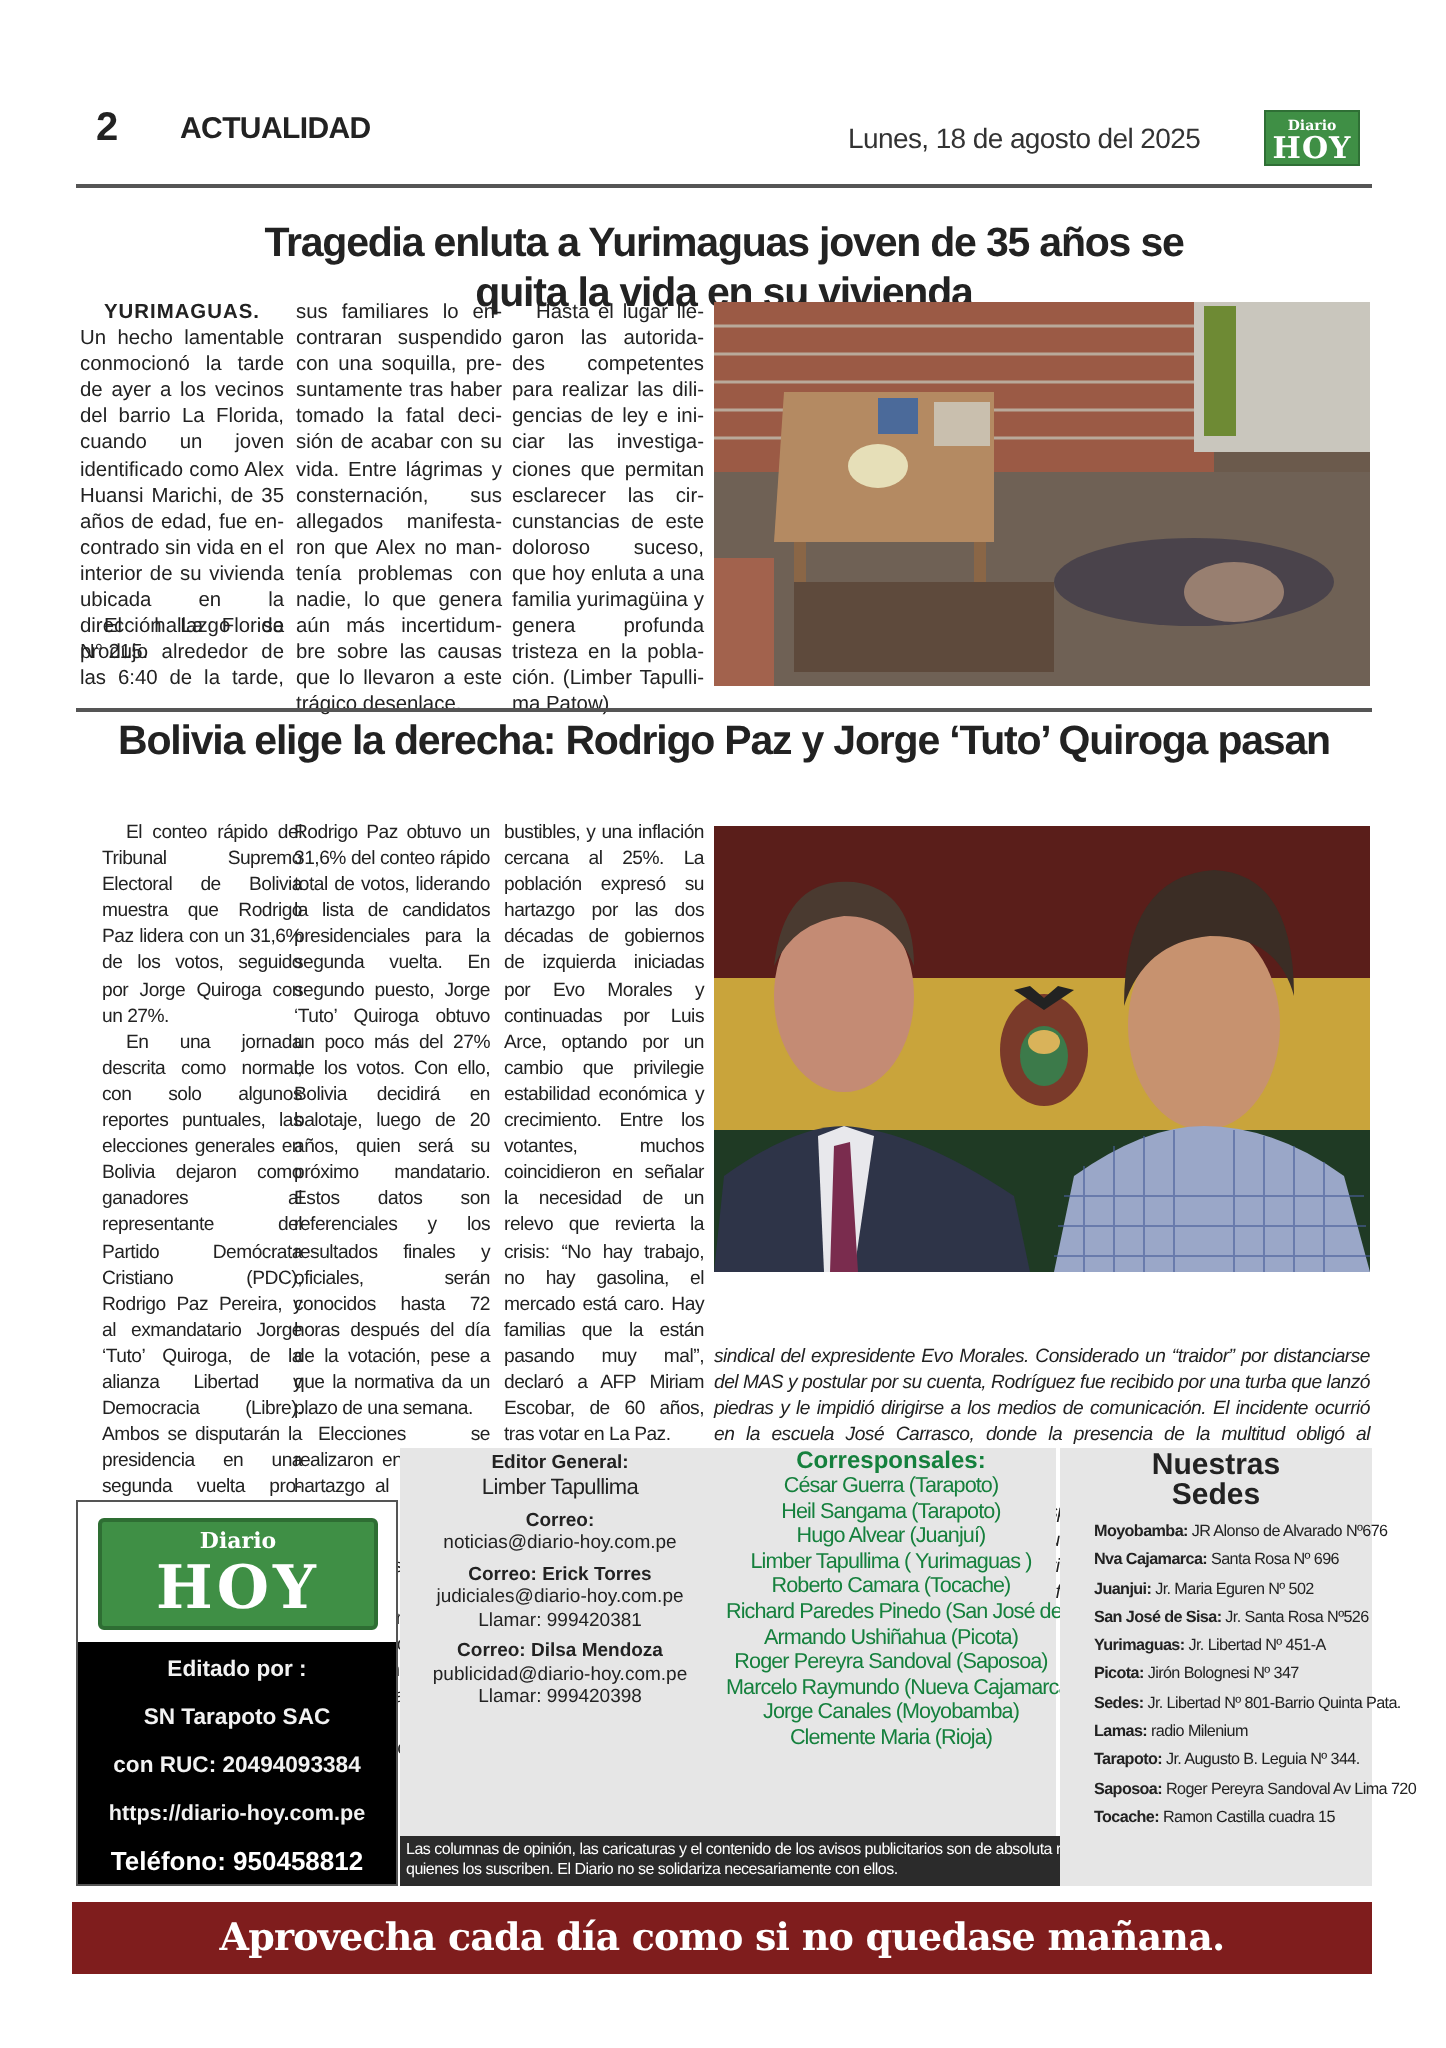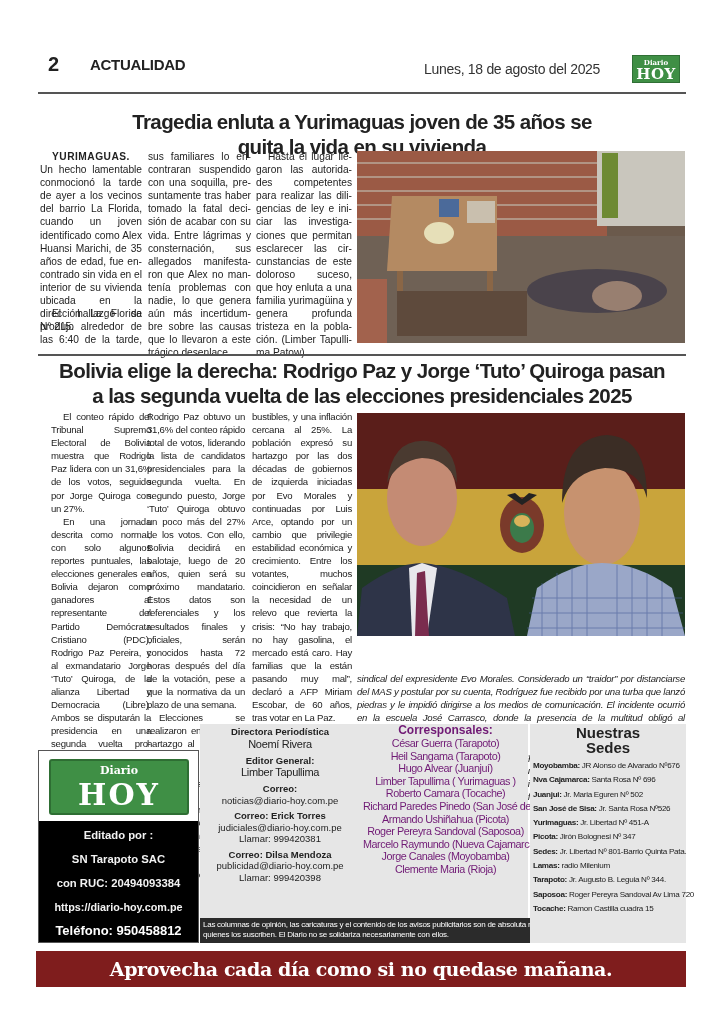--- a/index.html
+++ b/index.html
@@ -37,28 +37,28 @@
   .box-left .logo .h { display: block; font-size: 30px; font-weight: bold; line-height: 33px; letter-spacing: 2px; }
   .box-left .gray { position: absolute; left: 0; top: 70px; width: 159px; height: 121px; background: #000000; color: #f2f2f2; text-align: center; font-weight: bold; font-size: 11.3px; }
   .box-left .gray div { line-height: 24px; }
   .box-left .gray .tel { font-size: 13px; color: #fff; }
 
   .box-mid { position: absolute; left: 200px; top: 724px; width: 328px; height: 219px; background: #e6e6e6; }
   .staff { position: absolute; left: 0; top: 2px; width: 160px; text-align: center; font-size: 9.5px; line-height: 11.5px; color: #222; }
   .staff .lbl { font-weight: bold; font-size: 9.5px; }
   .staff .name { font-size: 11px; line-height: 13px; letter-spacing: -0.3px; }
   .staff .blk { margin-bottom: 4px; }
-  .corr { position: absolute; left: 163px; top: 0; width: 165px; text-align: center; color: #701a75; }
+  .corr { position: absolute; left: 163px; top: 0; width: 165px; text-align: center; color: #15803d; }
   .corr .ttl { font-weight: bold; font-size: 12px; line-height: 13px; }
   .corr .it { font-size: 10.8px; line-height: 12.6px; letter-spacing: -0.45px; white-space: nowrap; }
   .disclaimer { position: absolute; left: 200px; top: 918px; width: 396px; height: 25px; background: #2b2b2b; color: #fff; font-size: 8px; line-height: 10px; padding: 2px 3px; letter-spacing: -0.25px; }
 
   .box-right { position: absolute; left: 530px; top: 724px; width: 156px; height: 219px; background: #e6e6e6; }
   .box-right .ttl { text-align: center; font-weight: bold; font-size: 15px; line-height: 15px; margin-top: 1px; color: #222; }
-  .box-right .sedes { margin-top: 4px; padding-left: 3px; font-size: 8.1px; line-height: 14.3px; color: #222; letter-spacing: -0.3px; white-space: nowrap; }
+  .box-right .sedes { margin-top: 4px; padding-left: 17px; font-size: 8.1px; line-height: 14.3px; color: #222; letter-spacing: -0.3px; white-space: nowrap; }
   .box-right .sedes b { font-weight: bold; }
 
   .banner { position: absolute; left: 36px; top: 951px; width: 650px; height: 36px; background: #7f1d1d; color: #fff; text-align: center; font-family: "DejaVu Serif", serif; font-weight: bold; font-size: 19px; line-height: 36px; letter-spacing: -0.4px; }
 </style>
 </head>
 <body>
 
 <div class="hdr">
   <span class="pgnum">2</span>
   <span class="section">ACTUALIDAD</span>
@@ -112,21 +112,20 @@
     <rect x="0" y="128" width="30" height="64" fill="#a2624d"></rect>
     <ellipse cx="240" cy="140" rx="70" ry="22" fill="#3d3a48" opacity="0.75"></ellipse>
     <ellipse cx="260" cy="145" rx="25" ry="15" fill="#b99980" opacity="0.7"></ellipse>
   </svg>
 </div>
 
 <div class="rule" style="top:354px;"></div>
 
 <div class="headline" style="top:358px;">
   <div>Bolivia elige la derecha: Rodrigo Paz y Jorge ‘Tuto’ Quiroga pasan</div>
-  <div>a las segunda vuelta de las elecciones presidenciales 2025</div>
 </div>
 
 <div class="col cond" style="left:40px; top:410px; width:100px;margin-left:11px;">
   <p>El conteo rápido del Tri­bunal Supremo Electo­ral de Bolivia muestra que Rodrigo Paz lidera con un 31,6% de los votos, segui­do por Jorge Quiroga con un 27%.</p>
   <p>En una jornada descrita como normal, con solo algu­nos reportes puntuales, las elecciones generales en Bo­livia dejaron como ganadores al representante del Partido Demócrata Cristiano (PDC), Rodrigo Paz Pereira, y al ex­mandatario Jorge ‘Tuto’ Qui­roga, de la alianza Libertad y Democracia (Libre). Ambos se disputarán la presidencia en una segunda vuelta pro­gramada para el domingo 19 de octubre, en medio de un contexto de crisis económi­ca marcada por una inflación anual cercana al 25% y la es­casez de combustibles.</p>
   <p class="gap">Según la información pro­porcionada por el Tribunal Supremo Electoral (TSE),</p>
 </div>
 <div class="col cond" style="left:147px; top:410px; width:98px;">
   <p style="text-indent:0;">Rodrigo Paz obtuvo un 31,6% del conteo rápido total de votos, liderando la lista de candidatos presi­denciales para la segunda vuelta. En segundo puesto, Jorge ‘Tuto’ Quiroga obtu­vo un poco más del 27% de los votos. Con ello, Bolivia decidirá en balotaje, luego de 20 años, quien será su próximo mandatario. Es­tos datos son referencia­les y los resultados finales y oficiales, serán conocidos hasta 72 horas después del día de la votación, pese a que la normativa da un pla­zo de una semana.</p>
   <p>Elecciones se realiza­ron en medio de hartazgo al modelo de Evo Morales</p>
@@ -189,24 +188,20 @@
     <div>SN Tarapoto SAC</div>
     <div>con RUC: 20494093384</div>
     <div style="font-size:10.8px;">https://diario-hoy.com.pe</div>
     <div class="tel">Teléfono: 950458812</div>
   </div>
 </div>
 
 <div class="box-mid">
   <div class="staff" id="staff-list">
       <div class="blk">
-        <div class="lbl">Directora Periodística</div>
-        <div class="name">Noemí Rivera</div>
-      </div>
-      <div class="blk">
         <div class="lbl">Editor General:</div>
         <div class="name">Limber Tapullima</div>
       </div>
       <div class="blk">
         <div class="lbl">Correo:</div>
         <div>noticias@diario-hoy.com.pe</div>
       </div>
       <div class="blk">
         <div class="lbl">Correo: Erick Torres</div>
         <div>judiciales@diario-hoy.com.pe</div>

